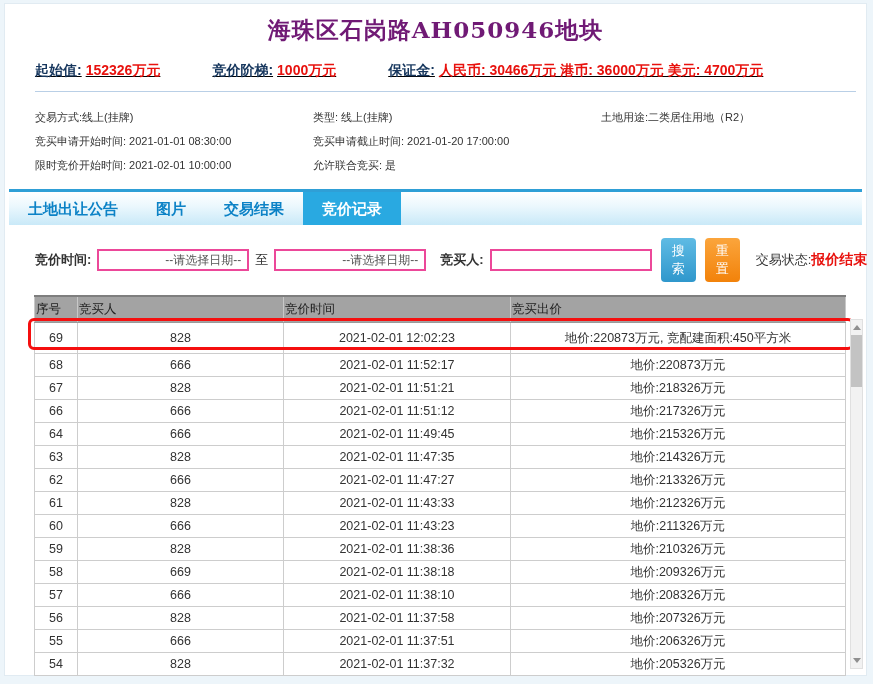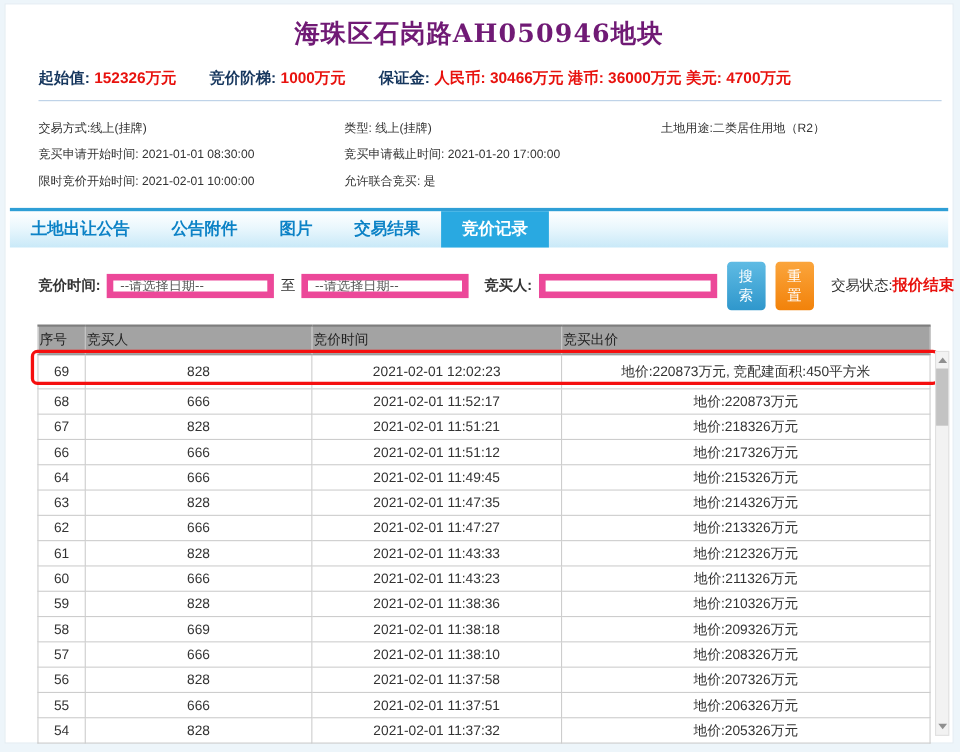--- a/index.html
+++ b/index.html
@@ -14,24 +14,24 @@
     background:#fff;border:1px solid #e1ebf2;box-sizing:border-box;
   }
   
   .page-title{
     margin:0;padding-top:11px;text-align:center;
     font-family:"DejaVu Serif","Liberation Serif",serif;
     font-size:23px;font-weight:bold;color:#701a75;letter-spacing:1px;
   }
   
   .summary{
-    display:flex;align-items:center;gap:30px;
+    display:flex;align-items:center;gap:52px;
     margin:16px 10px 0 30px;padding-bottom:11px;
     border-bottom:1px solid #b9cfe6;
-    font-size:14px;font-weight:bold;
+    font-size:14px;font-weight:bold;text-decoration:underline;
   }
   .summary .lbl{color:#17375e;}
   .summary .val{color:#e8120e;margin-left:4px;}
   
   .details{
     margin:13px 0 0 30px;
     display:grid;grid-template-columns:278px 288px auto;
     column-gap:0;row-gap:0;
     font-size:11px;color:#333;line-height:24px;
   }
@@ -48,23 +48,24 @@
     color:#0c82c6;font-weight:bold;font-size:15px;white-space:nowrap;
   }
   .tab.active{background:#29a9e1;color:#fff;}
   
   .filter{
     margin:13px 0 0 30px;display:flex;align-items:center;
     font-size:13px;color:#333;
   }
   .filter .flabel{font-weight:bold;margin-right:6px;white-space:nowrap;}
   .filter input{
-    height:22px;border:6px solid #ec4899;box-sizing:border-box;
+    height:22px;border:2px solid #ec4899;box-sizing:border-box;
     font-size:12px;color:#555;padding:0 6px;background:#fff;
     font-family:"Liberation Sans","DejaVu Sans",sans-serif;
+    text-align:right;
   }
   .inp-date{width:152px;}
   .inp-bidder{width:162px;}
   .to-label{margin:0 6px;}
   .btn{
     border:none;border-radius:4px;color:#fff;font-size:13px;
     padding:4px 11px;margin-left:9px;cursor:pointer;
     font-family:"Liberation Sans","DejaVu Sans",sans-serif;
   }
   .btn-search{background:linear-gradient(180deg,#5fbbe4,#2f97cc);}
@@ -135,21 +136,20 @@
       <div class="cell">竞买申请开始时间:  2021-01-01 08:30:00</div>
       <div class="cell">竞买申请截止时间: 2021-01-20 17:00:00</div>
       <div class="cell"></div>
       <div class="cell">限时竞价开始时间: 2021-02-01 10:00:00</div>
       <div class="cell">允许联合竞买: 是</div>
       <div class="cell"></div>
     </div>
 
   <div class="tabbar">
       <div class="tab">土地出让公告</div>
-      <div class="tab">公告附件</div>
       <div class="tab">图片</div>
       <div class="tab">交易结果</div>
       <div class="tab active">竞价记录</div>
     </div>
 
   <div class="filter">
     <span class="flabel">竞价时间:</span>
     <input class="inp-date" type="text" value="--请选择日期--" style="">
     <span class="to-label">至</span>
     <input class="inp-date" type="text" value="--请选择日期--" style="">

